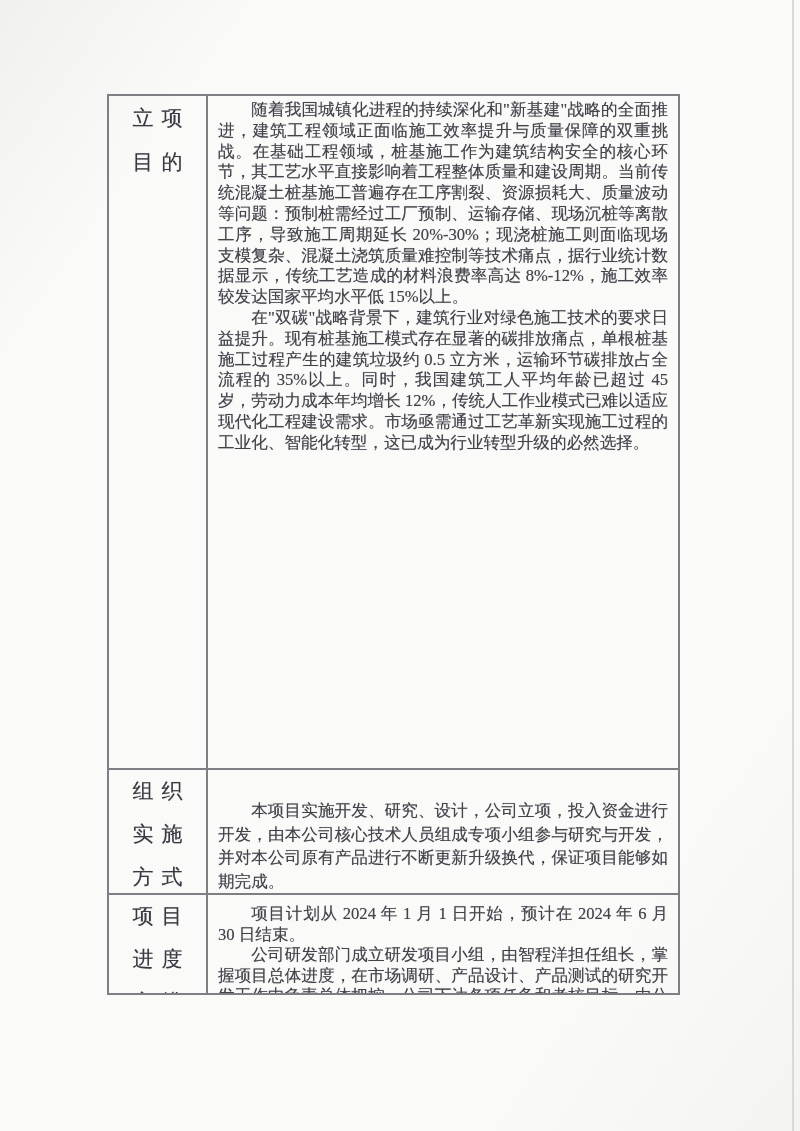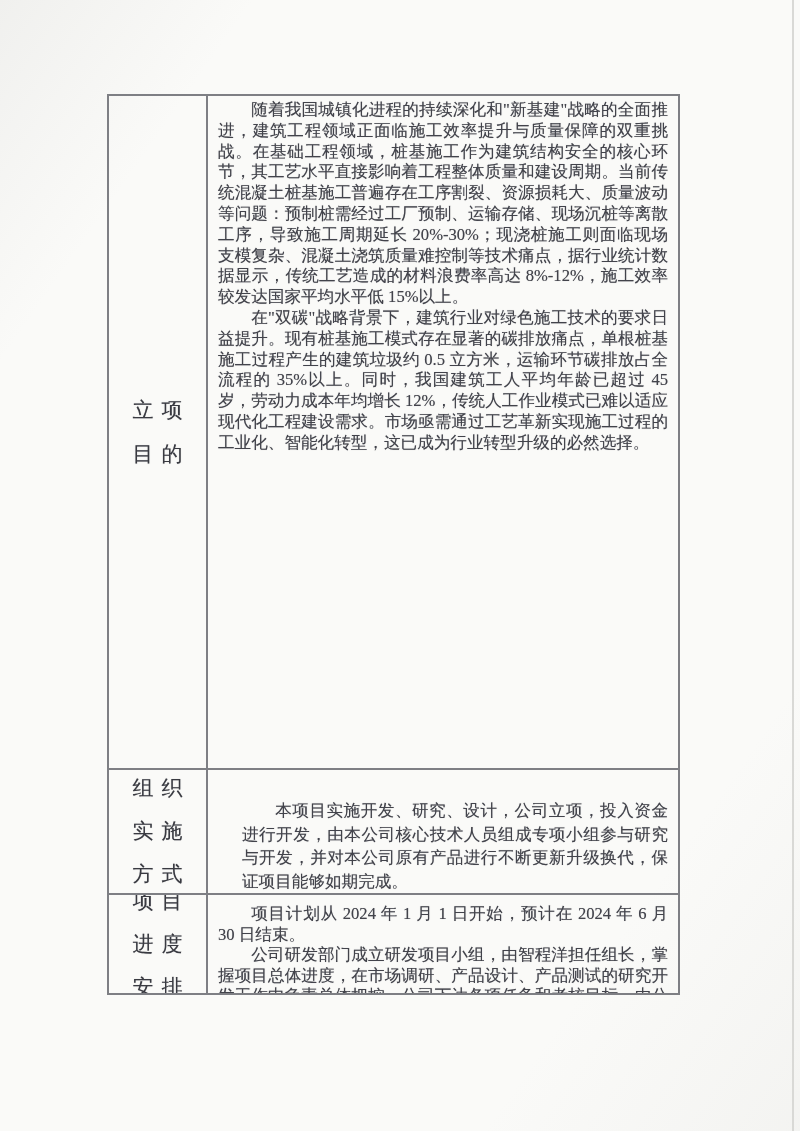--- a/index.html
+++ b/index.html
@@ -30,29 +30,29 @@
     left: 107px;
     top: 94px;
     width: 573px;
     border: 2px solid var(--border, #7e7f84);
   }
 
   .t-row { display: flex; overflow: hidden; }
   .t-row + .t-row { border-top: 2px solid var(--border, #7e7f84); }
 
   .row-purpose  { height: 672px; }
-  .row-org      { height: 125px; gap: 24px; }
+  .row-org      { height: 125px; }
   .row-schedule { height: 100px; }
 
   .label-cell {
     flex: 0 0 99px;
     border-right: 2px solid var(--border, #7e7f84);
     display: flex;
     flex-direction: column;
-    justify-content: center;
+    justify-content: flex-start;
     align-items: center;
     font-size: 21px;
     color: var(--label, #393a41);
     text-shadow: 0 0 0.7px rgba(60,62,70,0.45);
   }
   .lbl-line {
     letter-spacing: 8px;
     padding-left: 8px;
     white-space: nowrap;
   }

